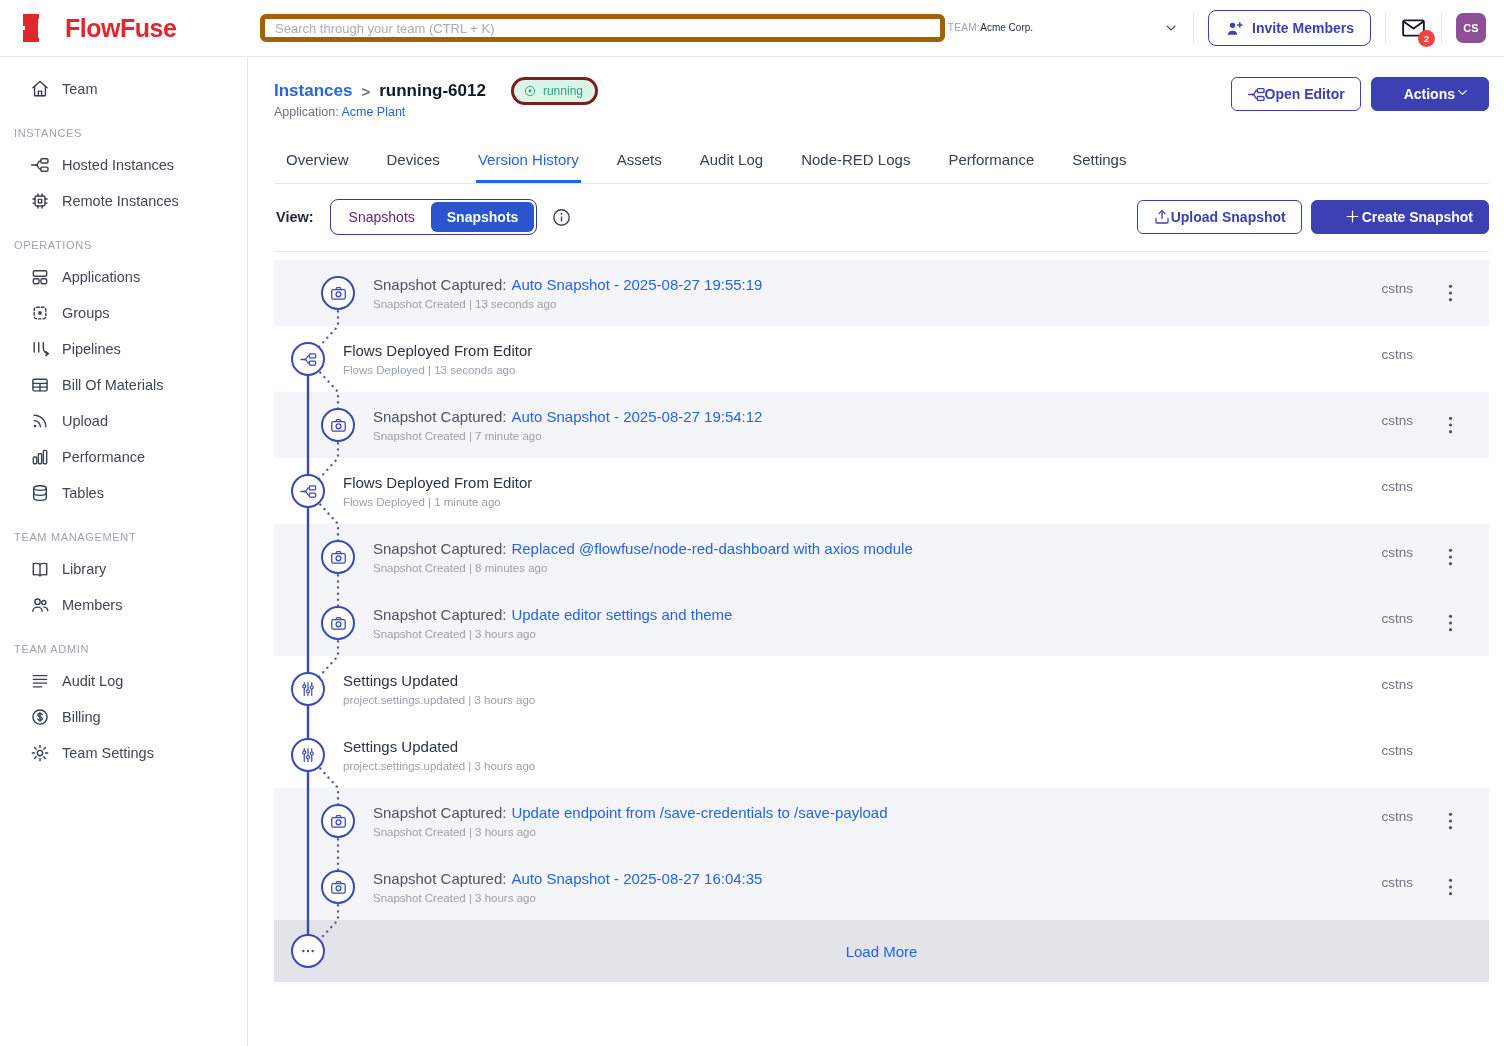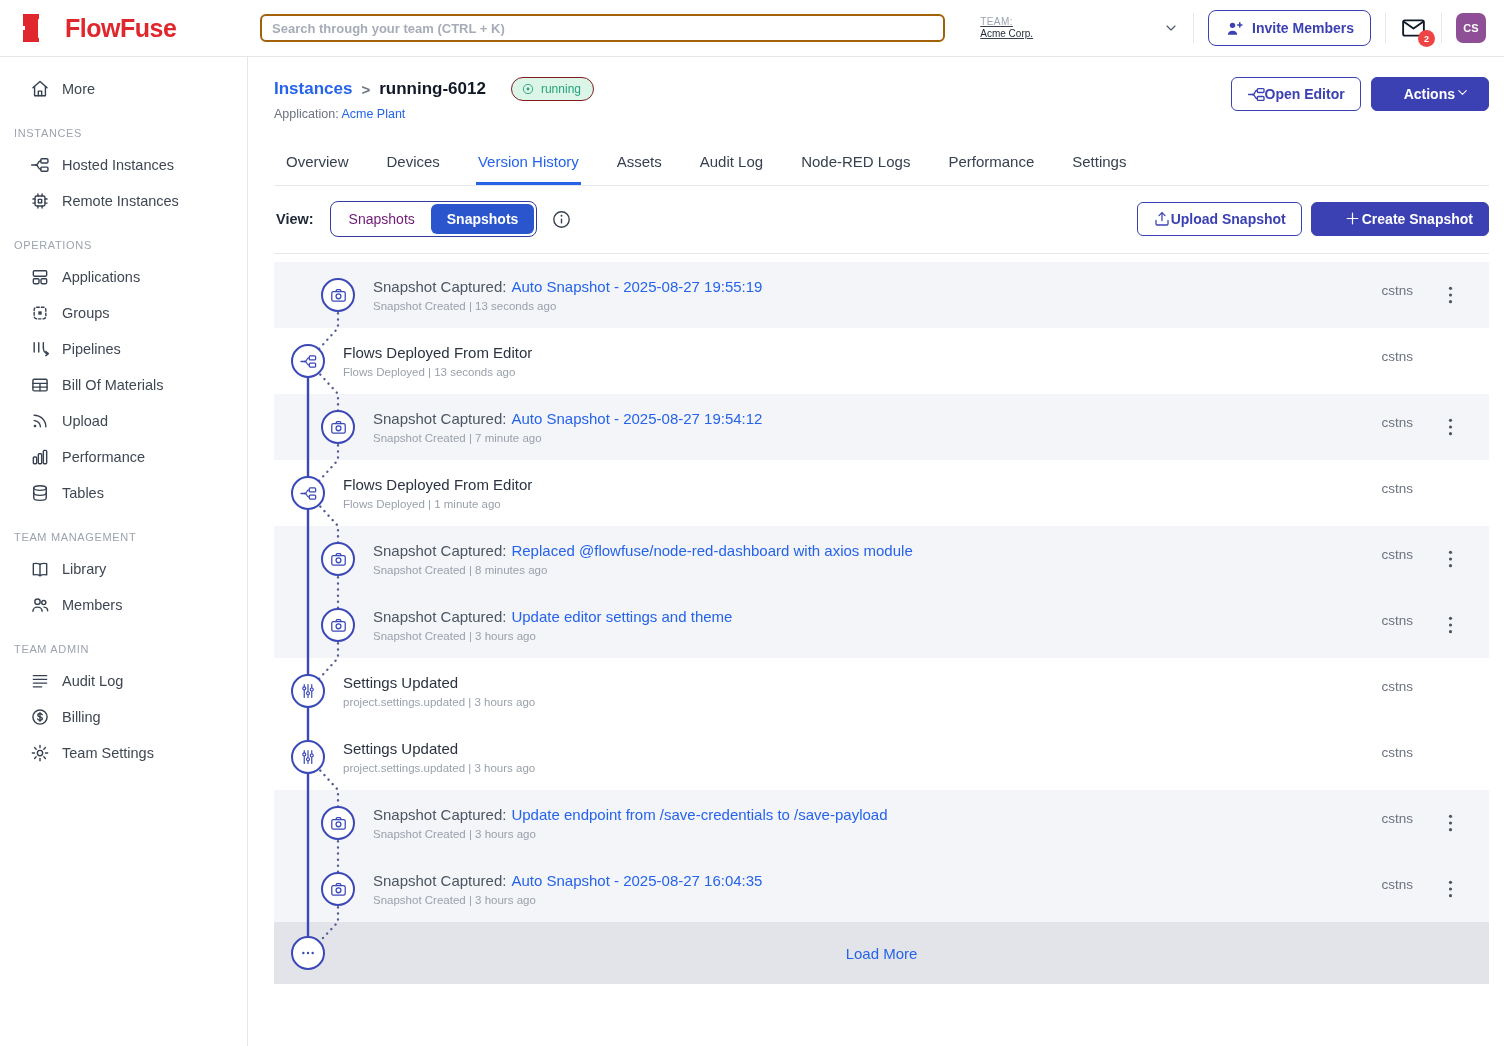--- a/index.html
+++ b/index.html
@@ -7,25 +7,25 @@
 
   svg { display:block; }
   .icn svg { stroke:currentColor; fill:none; stroke-width:1.7; stroke-linecap:round; stroke-linejoin:round; }
 
   
   .topbar { position:fixed; top:0; left:0; width:1504px; height:57px; background:#fff; border-bottom:1px solid #e5e7eb; display:flex; align-items:center; z-index:50; }
   .brand { width:248px; display:flex; align-items:center; gap:9px; padding-left:22px; }
   .brand-mark { width:34px; height:30px; }
   .brand-name { font-size:25px; font-weight:700; color:#e0272e; letter-spacing:-0.5px; }
   .search-wrap { margin-left:12px; }
-  .search-input { width:685px; height:28px; border:2px solid #a16207; border-radius:6px; padding:0 10px; font-size:13px; color:#374151; outline:none; font-family:"Liberation Sans",sans-serif;font-weight:bold; }
+  .search-input { width:685px; height:28px; border:5px solid #a16207; border-radius:6px; padding:0 10px; font-size:13px; color:#374151; outline:none; font-family:"Liberation Sans",sans-serif; }
   .search-input::placeholder { color:#a6acb8; }
   .top-right { margin-left:auto; display:flex; align-items:center; padding-right:18px; }
   .team-sel { display:flex; align-items:center; cursor:pointer; }
-  .team-texts { display:flex; flex-direction:column; line-height:1.25;text-decoration:underline; }
+  .team-texts { display:flex; flex-direction:row; line-height:1.25; }
   .team-label { font-size:10px; color:#9ca3af; letter-spacing:.04em; }
   .team-name { font-size:10px; color:#1f2937; }
   .team-chevron { margin-left:130px; color:#4b5563; }
   .vdiv { width:1px; height:30px; background:#e5e7eb; margin:0 14px; }
   .invite-btn { display:flex; align-items:center; gap:8px; height:36px; padding:0 16px; border:1.5px solid #3b41b2; border-radius:8px; background:#fff; color:#3b41b2; font-size:14px; font-weight:700; cursor:pointer; }
   .mail-wrap { position:relative; cursor:pointer; color:#111827; }
   .mail-badge { position:absolute; right:-8px; bottom:-7px; min-width:17px; height:17px; border-radius:50%; background:#ef4444; color:#fff; font-size:9px; font-weight:700; display:flex; align-items:center; justify-content:center; }
   .avatar { width:30px; height:30px; border-radius:7px; background:#8f4f96; color:#fff; font-size:11px; font-weight:700; display:flex; align-items:center; justify-content:center; cursor:pointer; }
 
   
@@ -34,23 +34,23 @@
   .nav-item .icn { width:20px; height:20px; color:#374151; flex:0 0 20px; }
   .nav-heading { font-size:11px; color:#9ca3af; letter-spacing:.06em; padding-left:14px; margin:20px 0 8px; }
 
   
   .main { position:absolute; top:57px; left:248px; width:1256px; padding:20px 15px 0 26px; }
   .page-head { display:flex; justify-content:space-between; align-items:flex-start; }
   .bc-line { display:flex; align-items:center; gap:9px; }
   .bc-root { font-size:17px; font-weight:700; color:#2563eb; cursor:pointer; }
   .bc-sep { font-size:15px; color:#6b7280; font-weight:700; }
   .bc-name { font-size:17px; font-weight:700; color:#111827; }
-  .status-badge { display:flex; gap:6px; margin-left:16px; padding:4px 12px 4px 9px; border:1px solid #7f1d1d; border-radius:999px; background:#dcf5e9; color:#27a47c; font-size:12px; cursor:default; }
+  .status-badge { display:flex; gap:6px; margin-left:16px; padding:4px 12px 4px 9px; border:3px solid #7f1d1d; border-radius:999px; background:#dcf5e9; color:#27a47c; font-size:12px; cursor:default; }
   .status-badge svg { stroke:#27a47c; fill:none; stroke-width:1.6; }
-  .app-line { margin-top:6px; font-size:12.5px; color:#6b7280; }
+  .app-line { font-size:12.5px; color:#6b7280; }
   .app-link { color:#2563eb; cursor:pointer; }
   .head-btns { display:flex; gap:10px; }
   .btn { display:flex; align-items:center; height:34px; border-radius:6px; font-size:14px; font-weight:700; cursor:pointer; padding:0 15px; }
   .btn-outline { background:#fff; border:1.5px solid #3b41b2; color:#3b41b2; }
   .btn-solid { background:#3b41b2; border:1.5px solid #3b41b2; color:#fff;padding-left:32px; }
   .btn .icn { width:18px; height:18px; }
 
   
   .tabs { display:flex; gap:34px; margin-top:24px; border-bottom:1px solid #e5e7eb; padding-left:10px; }
   .tab { font-size:15px; color:#374151; padding:8px 2px 12px; cursor:pointer; border-bottom:3px solid transparent; }
@@ -151,21 +151,21 @@
 
 <aside class="sidebar">
   <div class="nav-item">
     <span class="icn">
         <svg width="20" height="20" viewBox="0 0 24 24">
           <path d="M3.5 10.5L12 3l8.5 7.5"></path>
           <path d="M5.5 9v11h13V9"></path>
           <path d="M10 20v-5.5h4V20"></path>
         </svg>
       </span>
-    <span>More</span>
+    <span>Team</span>
   </div>
 
   <div class="nav-heading">INSTANCES</div>
   <div class="nav-item">
     <span class="icn">
         <svg width="20" height="20" viewBox="0 0 24 24">
           <path d="M2 12h5"></path>
           <path d="M7 12c4 0 2-5 5.5-5h.5"></path>
           <path d="M7 12c4 0 2 5 5.5 5h.5"></path>
           <rect x="13" y="4.5" width="8.5" height="5" rx="1.2"></rect>

